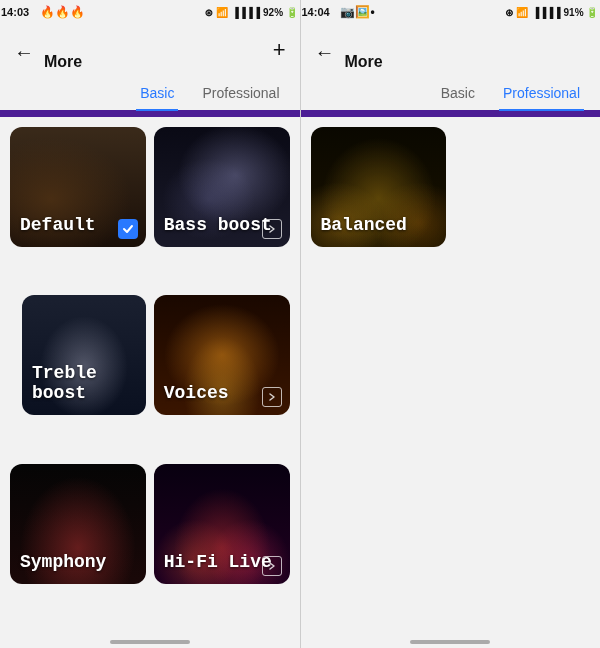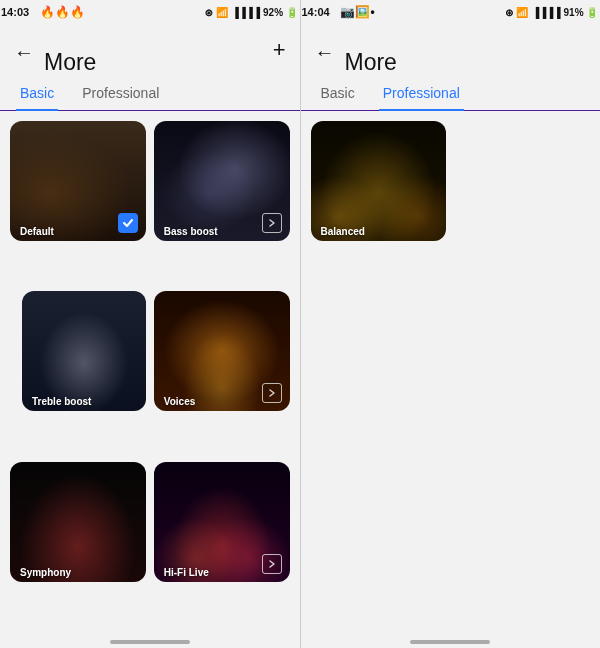--- a/index.html
+++ b/index.html
@@ -40,30 +40,31 @@
     .header {
       height: 52px;
       background: #f2f2f2;
       display: flex;
       align-items: center;
       padding: 0 14px;
       justify-content: space-between;
     }
 
     .header-left { display: flex; align-items: center; gap: 10px; }
-    .header-title { font-size: 23px; font-weight: 400; color: #111; margin-top: 24px; }
+    .header-title { font-size: 16px; font-weight: 700; color: #111; margin-top: 24px; }
     .back-btn { font-size: 20px; color: #111; cursor: pointer; }
     .add-btn { font-size: 22px; color: #111; cursor: pointer; }
 
     .tabs {
       display: flex;
       padding: 0 16px;
       background: #f2f2f2;
-      border-bottom: 1px solid #4c1d95;
+      border-bottom: 7px solid #4c1d95;
       gap: 20px;
+      justify-content: flex-end;
     }
 
     .tab {
       padding: 8px 4px;
       font-size: 14px;
       color: #666;
       cursor: pointer;
       border-bottom: 2px solid transparent;
       position: relative;
       top: 1px;
@@ -88,27 +89,28 @@
       border-radius: 12px;
       overflow: hidden;
       position: relative;
       height: 120px;
       background: #222;
       cursor: pointer;
     }
 
     .grid-item-label {
       position: absolute;
-      bottom: 4px;
+      bottom: 12px;
       left: 10px;
       color: #fff;
-      font-size: 10px;
+      font-size: 18px;
       font-weight: 600;
       text-shadow: 0 1px 3px rgba(0,0,0,0.7);
       z-index: 2;
+      font-family: Liberation Mono, monospace;
     }
 
     .check-badge {
       position: absolute;
       bottom: 8px;
       right: 8px;
       width: 20px;
       height: 20px;
       background: #2979ff;
       border-radius: 4px;

